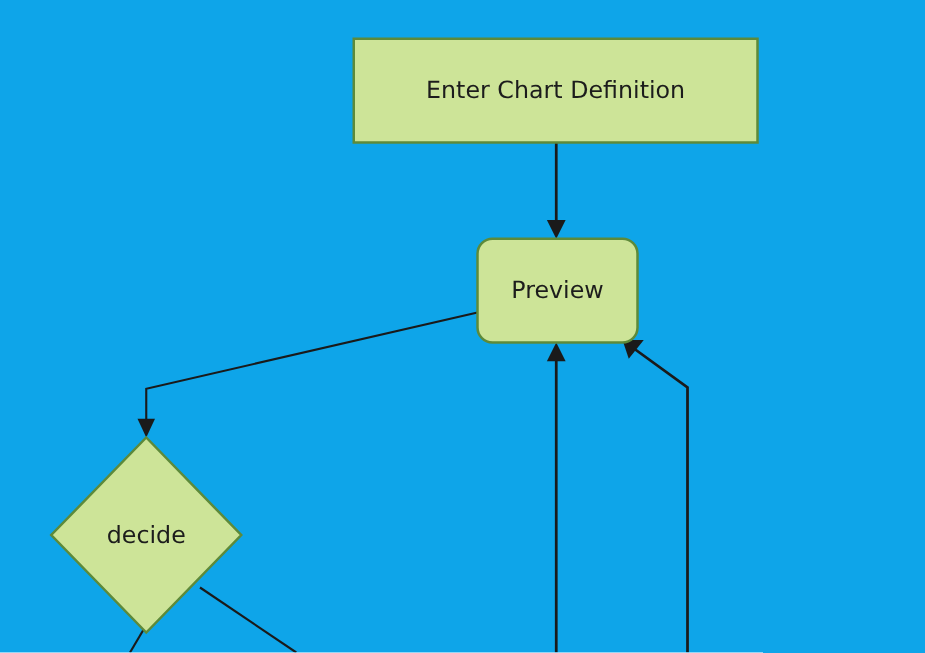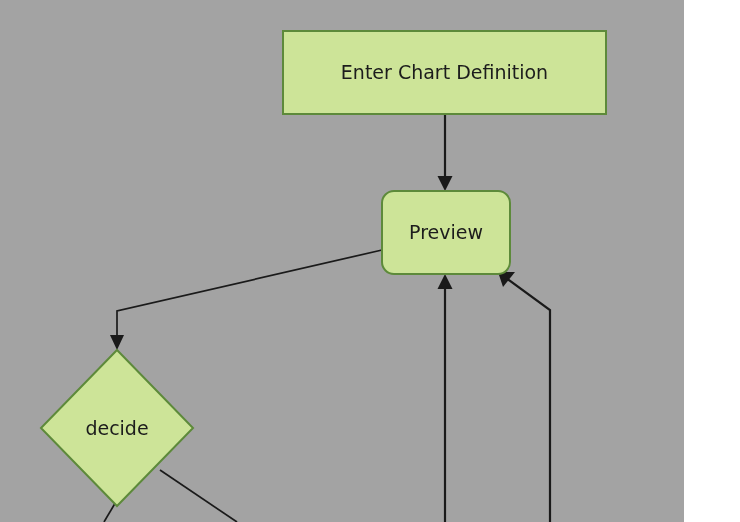--- a/index.html
+++ b/index.html
@@ -8,23 +8,23 @@
     background: #ffffff;
   }
   body {
     width: 740px;
     height: 522px;
     overflow: hidden;
     font-family: "DejaVu Sans", "Liberation Sans", sans-serif;
   }
   #flowchart-canvas {
     position: relative;
-    width: 684px;
+    width: 740px;
     height: 522px;
-    background: #a3a3a3;
+    background: #0ea5e9;
   }
   #flowchart-svg {
     position: absolute;
     top: 0;
     left: 0;
     width: 740px;
     height: 522px;
   }
   .node-label {
     font-family: "DejaVu Sans", "Liberation Sans", sans-serif;

